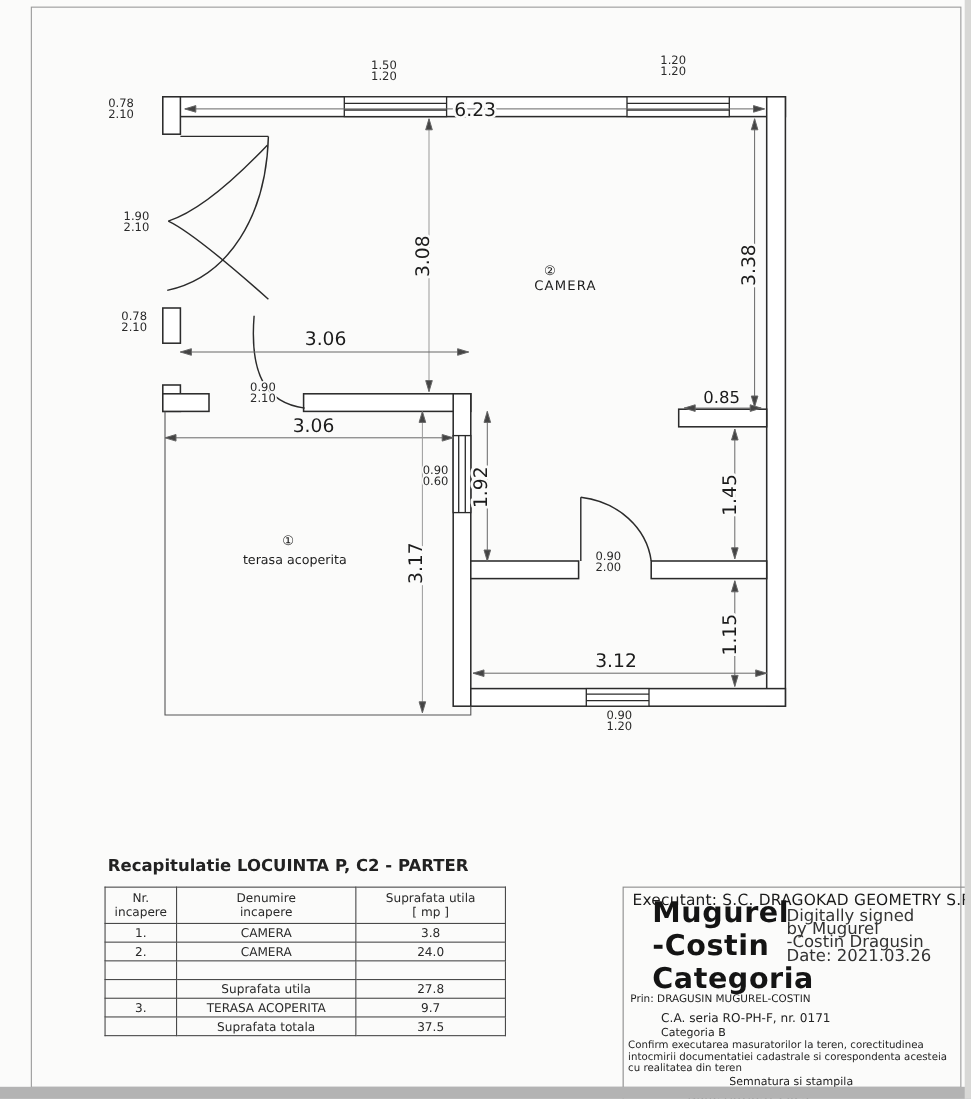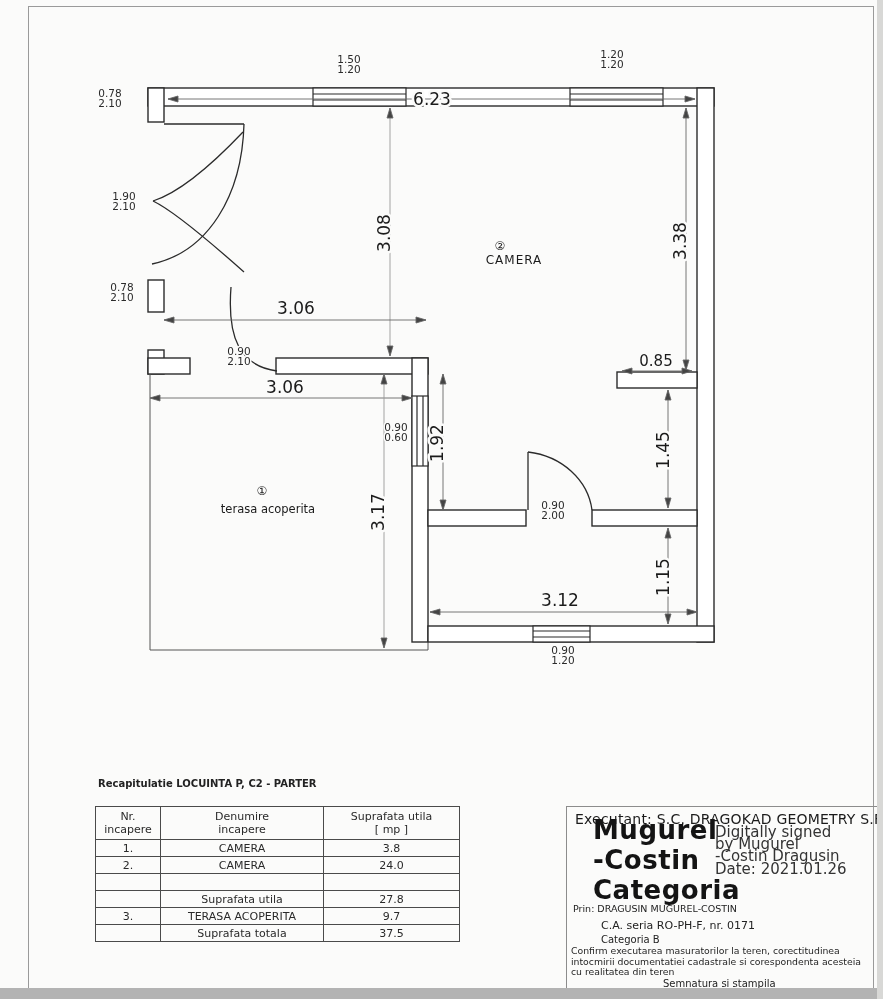--- a/index.html
+++ b/index.html
@@ -13,21 +13,21 @@
   svg{position:absolute;left:0;top:0;}
   svg text{font-family:"DejaVu Sans",sans-serif;fill:#1b1b1b;text-anchor:middle;
     paint-order:stroke;stroke:#fbfbfa;stroke-width:5px;stroke-linejoin:round;}
   .dim-lg{font-size:17px;}
   .dim-md{font-size:15px;}
   .lbl{font-size:10.5px;stroke-width:3px;fill:#2a2a2a;}
   .room{font-size:12px;letter-spacing:1px;}
   .room-sm{font-size:11.5px;}
   .room-idx{font-size:12px;}
   
-  .recap-head{position:absolute;left:98px;top:778px;font-size:10px;font-weight:bold;color:#222;}
+  .recap-head{position:absolute;left:98px;top:778px;font-size:15px;font-weight:bold;color:#222;}
   table.recap{position:absolute;left:95px;top:806px;border-collapse:collapse;table-layout:fixed;
     font-size:11px;color:#2a2a2a;}
   table.recap td,table.recap th{border:1px solid #4a4a4a;text-align:center;vertical-align:middle;
     padding:1px 2px;font-weight:normal;margin-top:38px;}
   .c-nr{width:60px;}  .c-name{width:158px;} .c-val{width:131px;}
   .hrow th{height:30px;line-height:13px;}
   .r{height:17px;}
   
   .stamp{position:absolute;left:566px;top:806px;width:312px;height:179px;border:1px solid #8c8c8c;
     font-size:10px;color:#222;}
@@ -247,21 +247,21 @@
     </table>
 
   <div class="stamp">
     <div class="abs exec">Executant: S.C. DRAGOKAD GEOMETRY S.R.L.</div>
     <div class="abs bigname" style="top:8px;">Mugurel</div>
     <div class="abs bigname" style="top:38px;">-Costin</div>
     <div class="abs bigname" style="top:68px;">Categoria</div>
     <div class="abs digi" style="left:148px;top:16px;">Digitally signed</div>
     <div class="abs digi" style="left:148px;top:28px;">by Mugurel</div>
     <div class="abs digi" style="left:148px;top:40px;">-Costin Dragusin</div>
-    <div class="abs digi" style="left:148px;top:53px;">Date: 2021.01.26</div>
+    <div class="abs digi" style="left:148px;top:53px;">Date: 2021.03.26</div>
     <div class="abs prin">Prin: DRAGUSIN MUGUREL-COSTIN</div>
     <div class="abs ca">C.A. seria RO-PH-F, nr. 0171</div>
     <div class="abs cat">Categoria B</div>
     <div class="confirm">Confirm executarea masuratorilor la teren, corectitudinea intocmirii documentatiei cadastrale si corespondenta acesteia cu realitatea din teren</div>
     <div class="abs semn">Semnatura si stampila</div>
     <div class="abs datarow">Data: AUGUST 2025</div>
   </div>
 
   <div class="bottom-band"></div>
   <div class="right-shade"></div>

